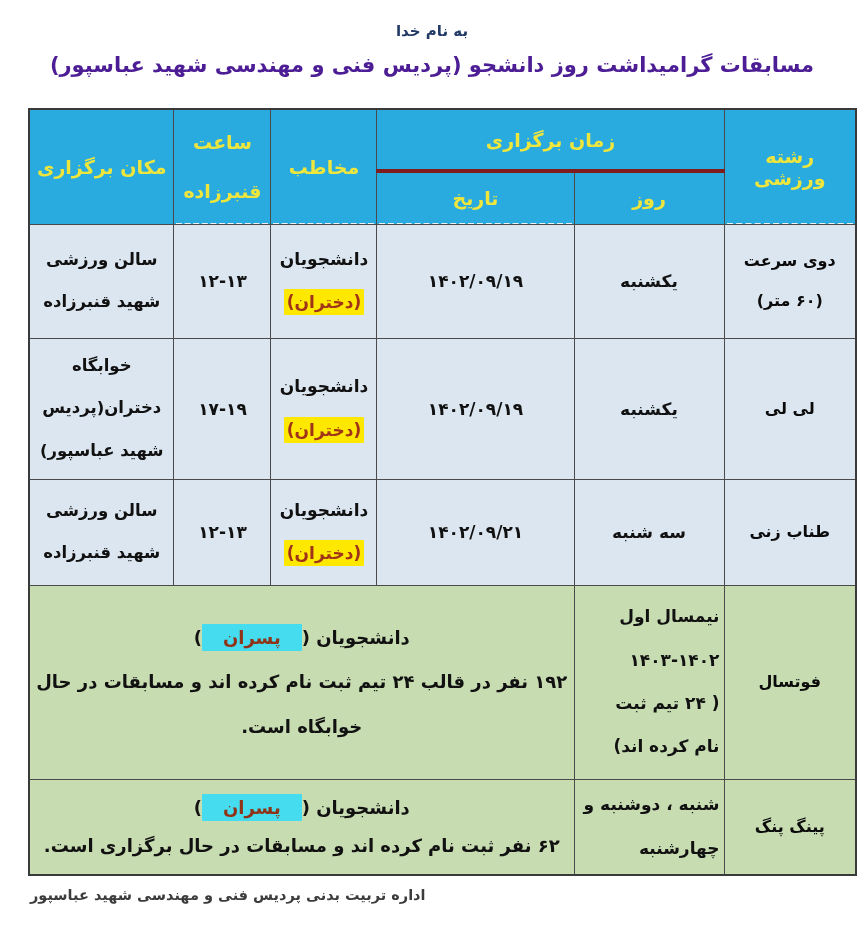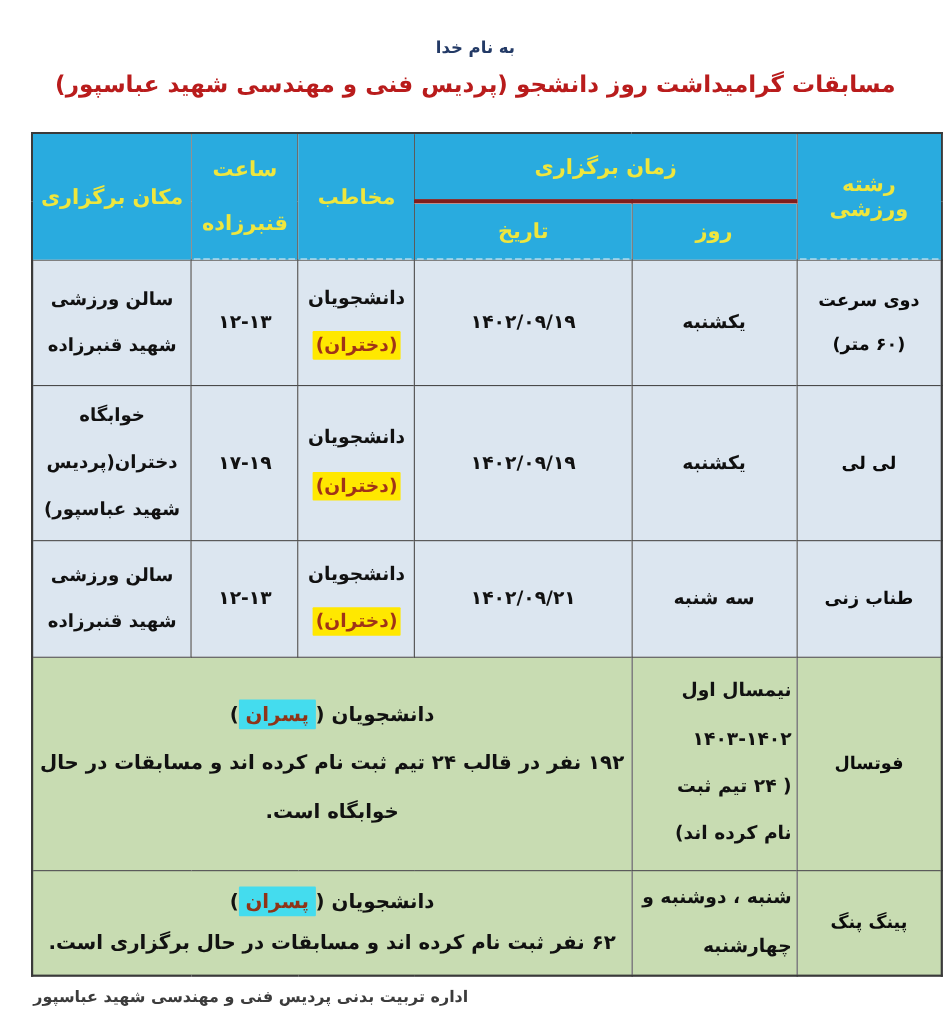--- a/index.html
+++ b/index.html
@@ -10,25 +10,25 @@
     font-family: "DejaVu Sans", sans-serif;
     direction: rtl;
     overflow: hidden;
     color: #111;
   }
   .bismillah {
     text-align: center;
     color: #233a66;
     font-weight: bold;
     font-size: 15px;
-    padding-top: 34px;
+    padding-top: 22px;
   }
   .doc-title {
     text-align: center;
-    color: #b91c1c;
+    color: #4c1d95;
     font-weight: bold;
     font-size: 21px;
     margin-top: 13px;
   }
   .schedule-table {
     border-collapse: collapse;
     table-layout: fixed;
     width: 827px;
     margin: 31px 7px 0 30px;
     border: 2px solid #3a3a3a;
@@ -73,21 +73,21 @@
   .cell-line { line-height: 2.55; }
   td.loc-cell .cell-line { line-height: 2.55; font-size: 16.5px; }
   td.day-cell .cell-line { line-height: 2.55; text-align: right; }
   .ltr { direction: ltr; unicode-bidi: isolate; }
   mark.hl-yellow {
     background: #ffe800; color: #a03318;
     padding: 3px 3px; border-radius: 1px;
   }
   mark.hl-cyan {
     background: #44dcee; color: #8f3418;
-    padding: 3px 6px; border-radius: 1px;
+    padding: 3px 21px; border-radius: 1px;
   }
   td.note-cell .cell-line { line-height: 1.4; margin: 19px 0; font-size: 18px; }
   tr.r4 td.note-cell .cell-line { margin: 13px 0; }
   .page-footer {
     text-align: left;
     color: #3c3c3c;
     font-weight: bold;
     font-size: 14.5px;
     margin: 11px 0 0 30px;
   }

